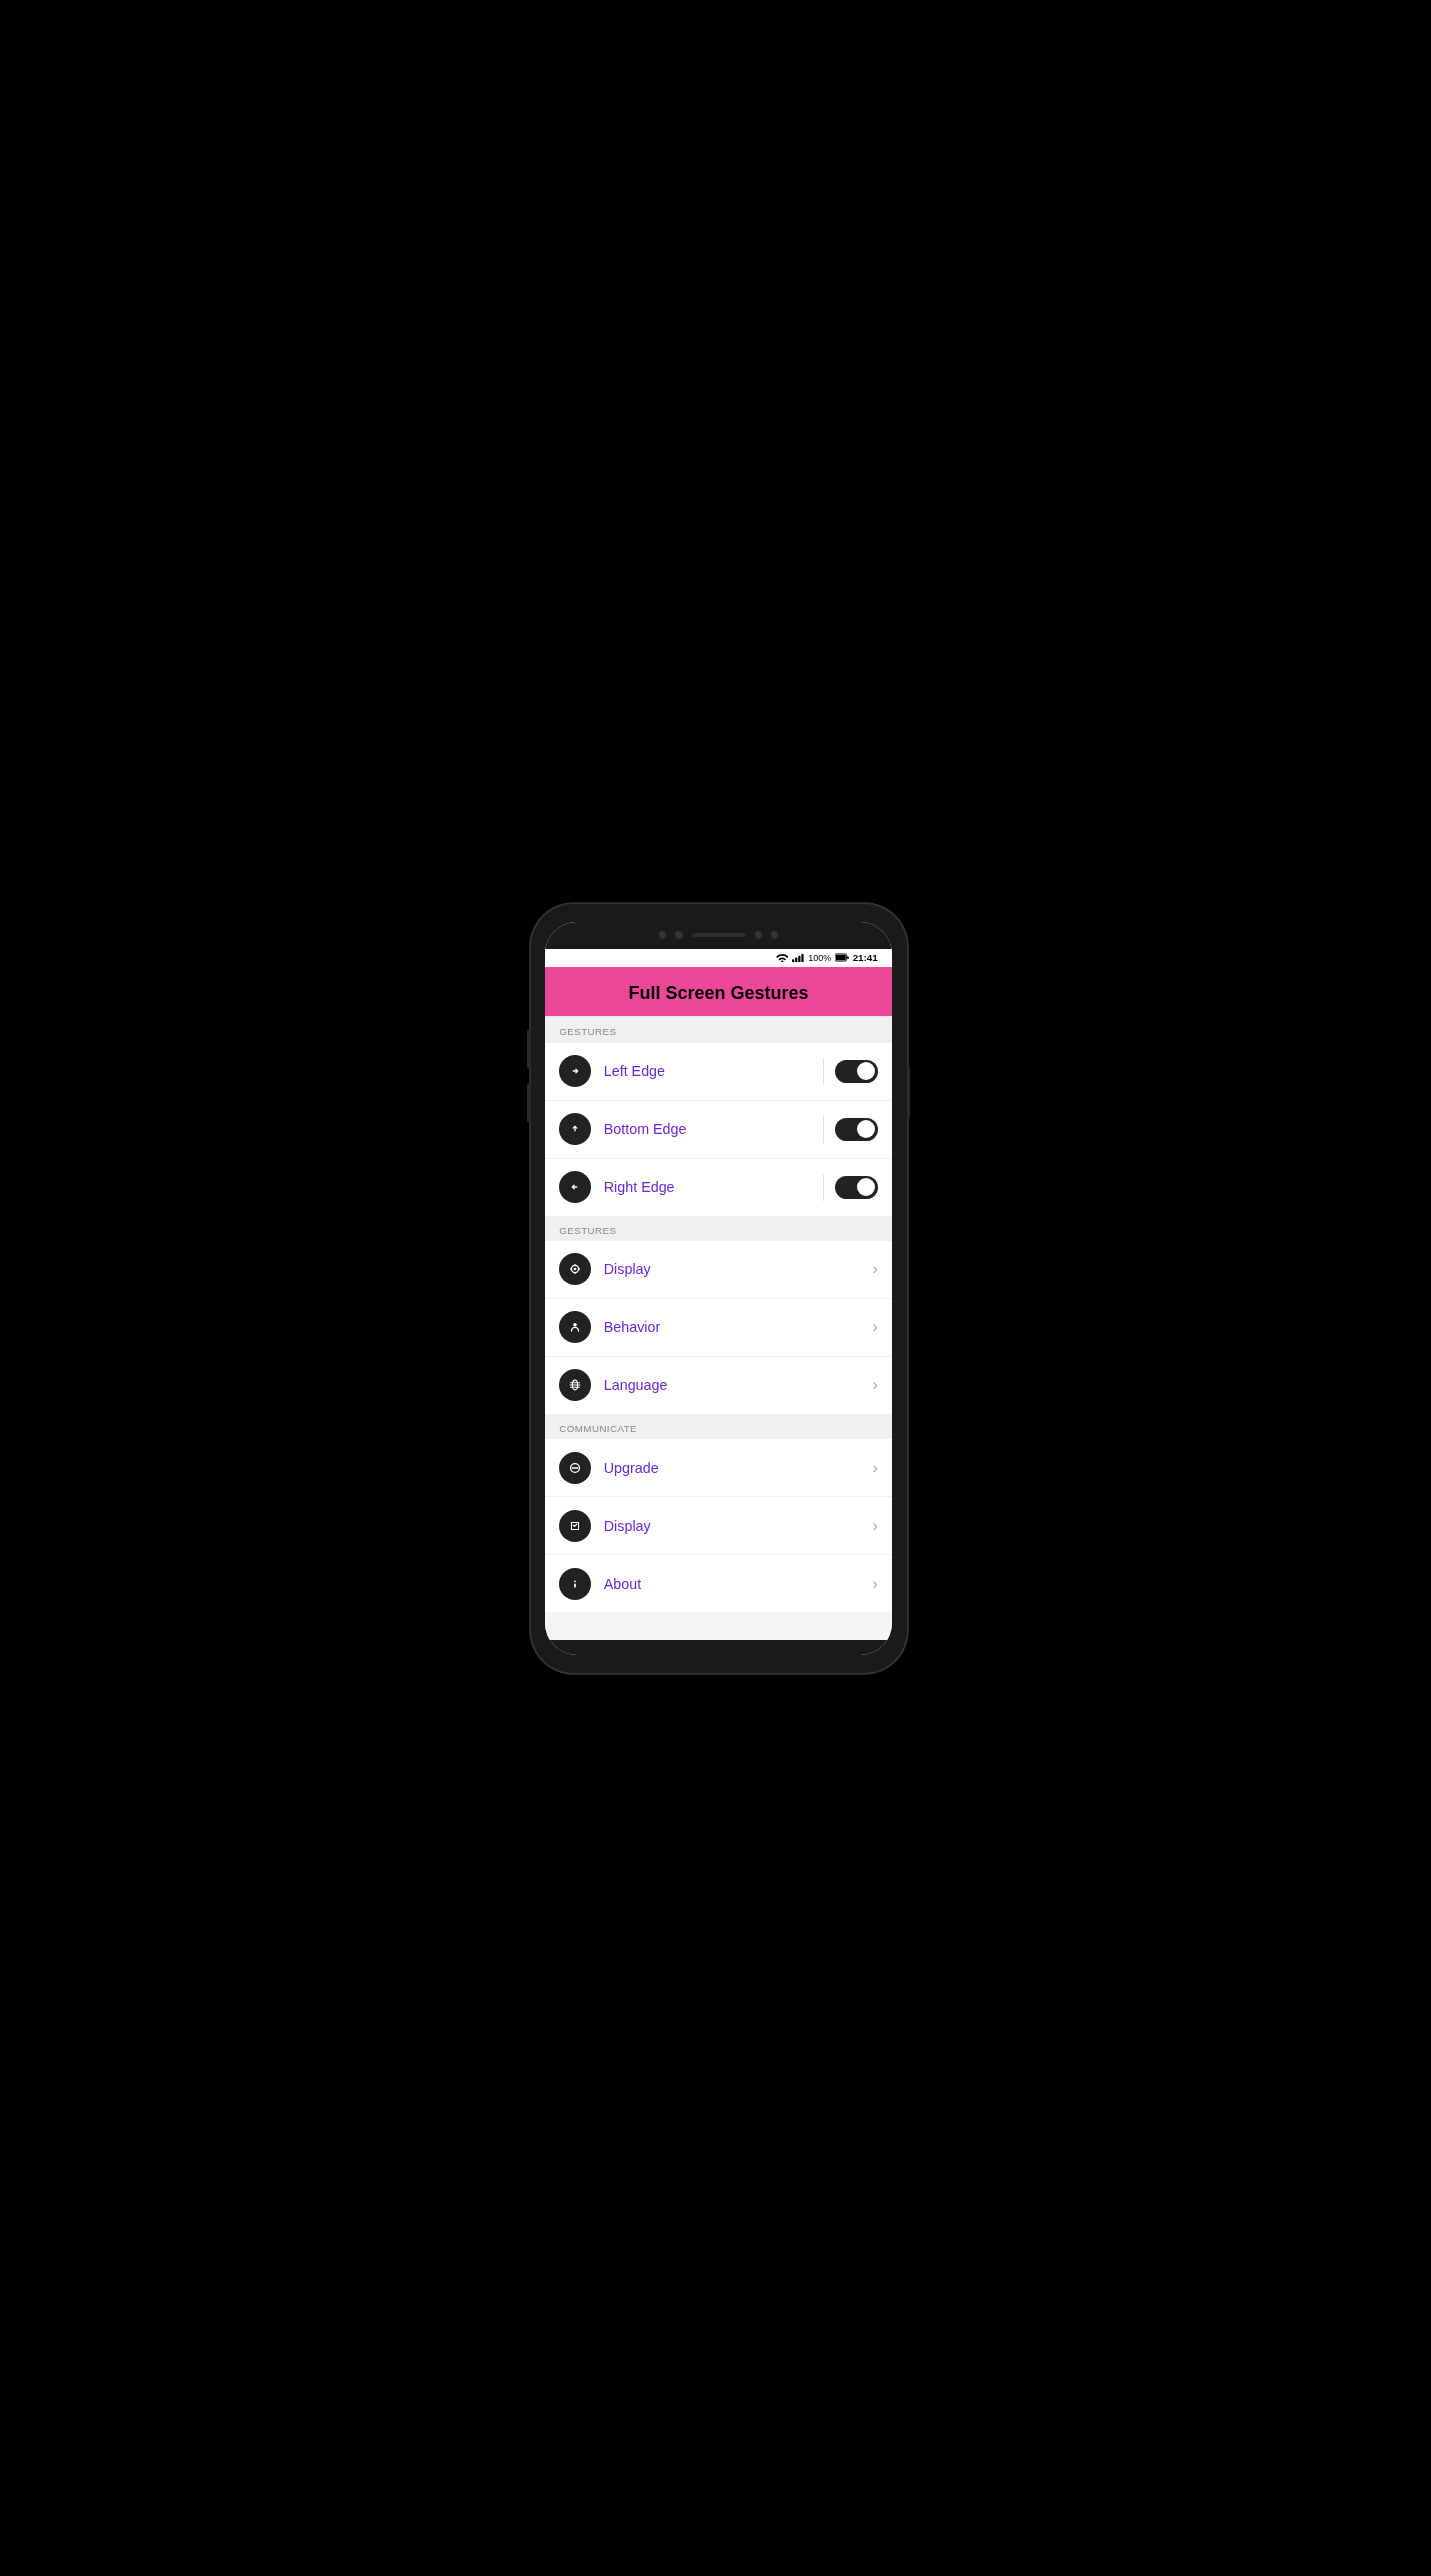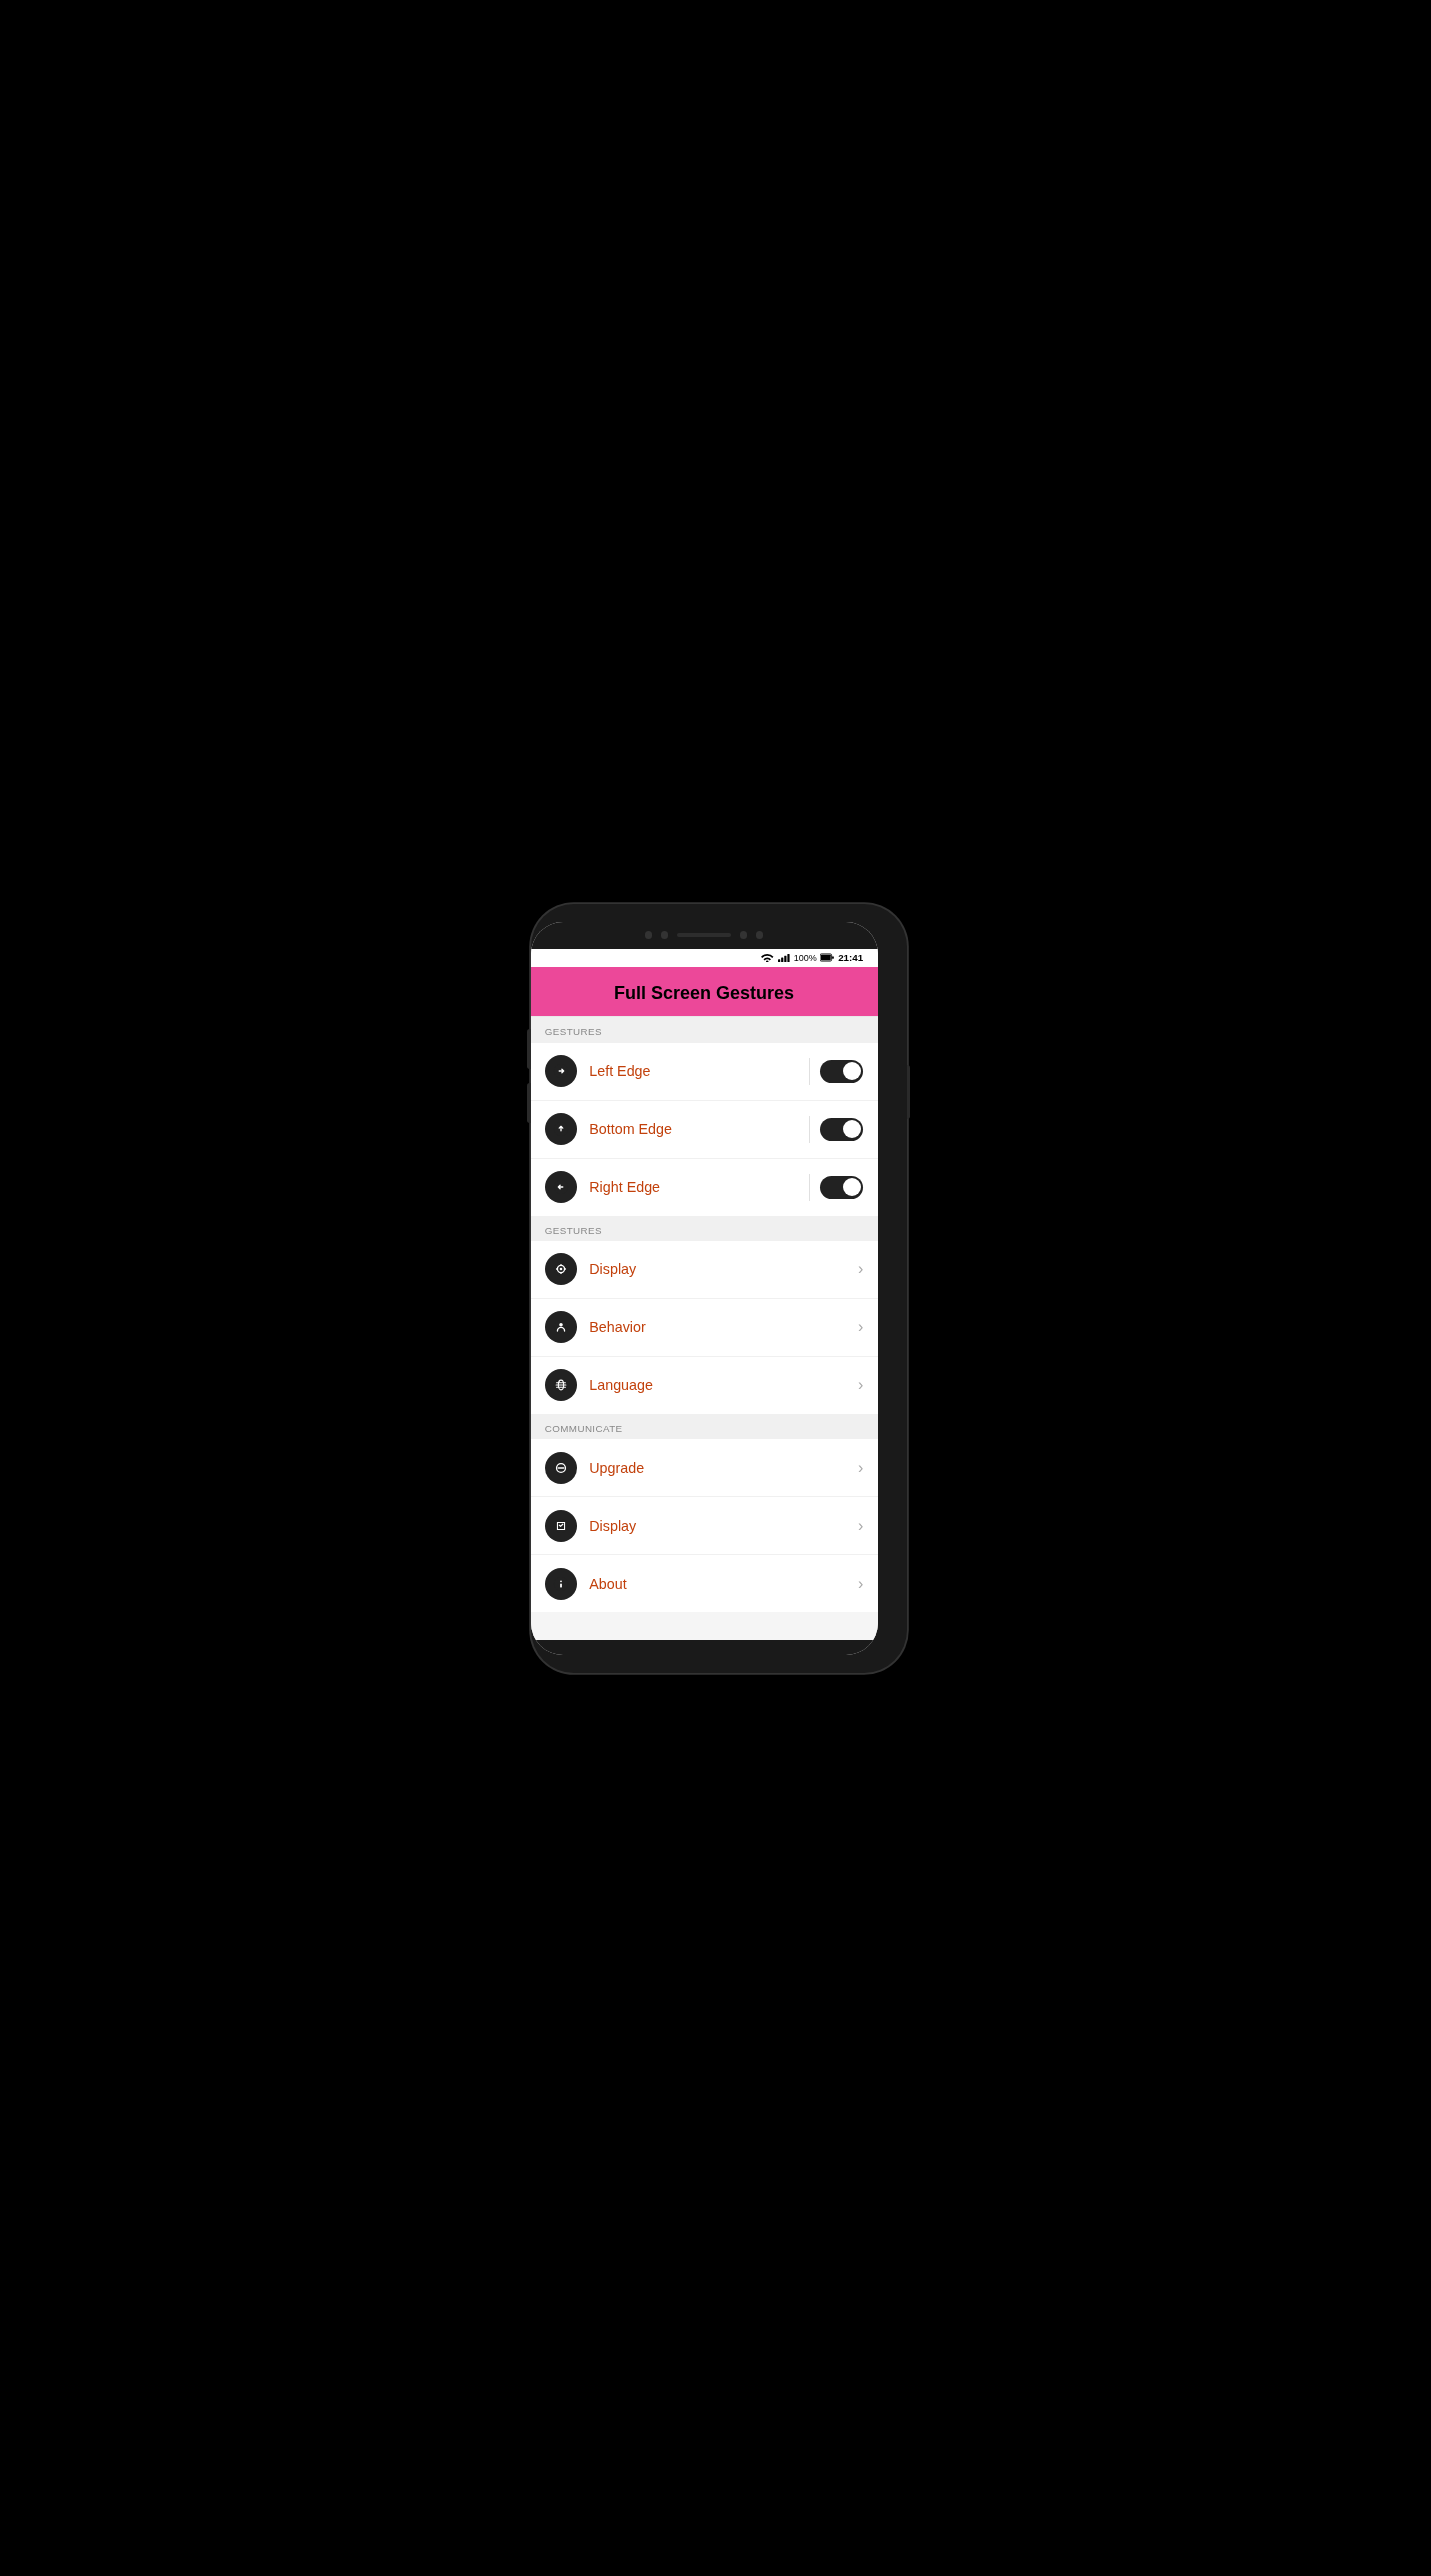--- a/index.html
+++ b/index.html
@@ -14,20 +14,21 @@
 
     .phone-outer {
       width: 376px;
       height: 769px;
       background: #1a1a1a;
       border-radius: 43px;
       position: relative;
       box-shadow: 0 0 0 1.8px #333, 0 0 36px rgba(0,0,0,0.8);
       display: flex;
       flex-direction: column;
+      align-items: center;
       justify-content: center;
       margin-left: 6px;
     }
 
     
     .phone-outer::before {
       content: '';
       position: absolute;
       right: -3.6px;
       top: 161px;
@@ -169,21 +170,21 @@
       justify-content: center;
       color: #fff;
       font-size: 14.3px;
       flex-shrink: 0;
       margin-right: 12.5px;
     }
 
     .item-label {
       flex: 1;
       font-size: 14.3px;
-      color: #c2410c;
+      color: #6d28d9;
       font-weight: 400;
     }
 
     .item-divider {
       width: 0.9px;
       height: 27px;
       background: #e0e0e0;
       margin-right: 10.7px;
     }
 

